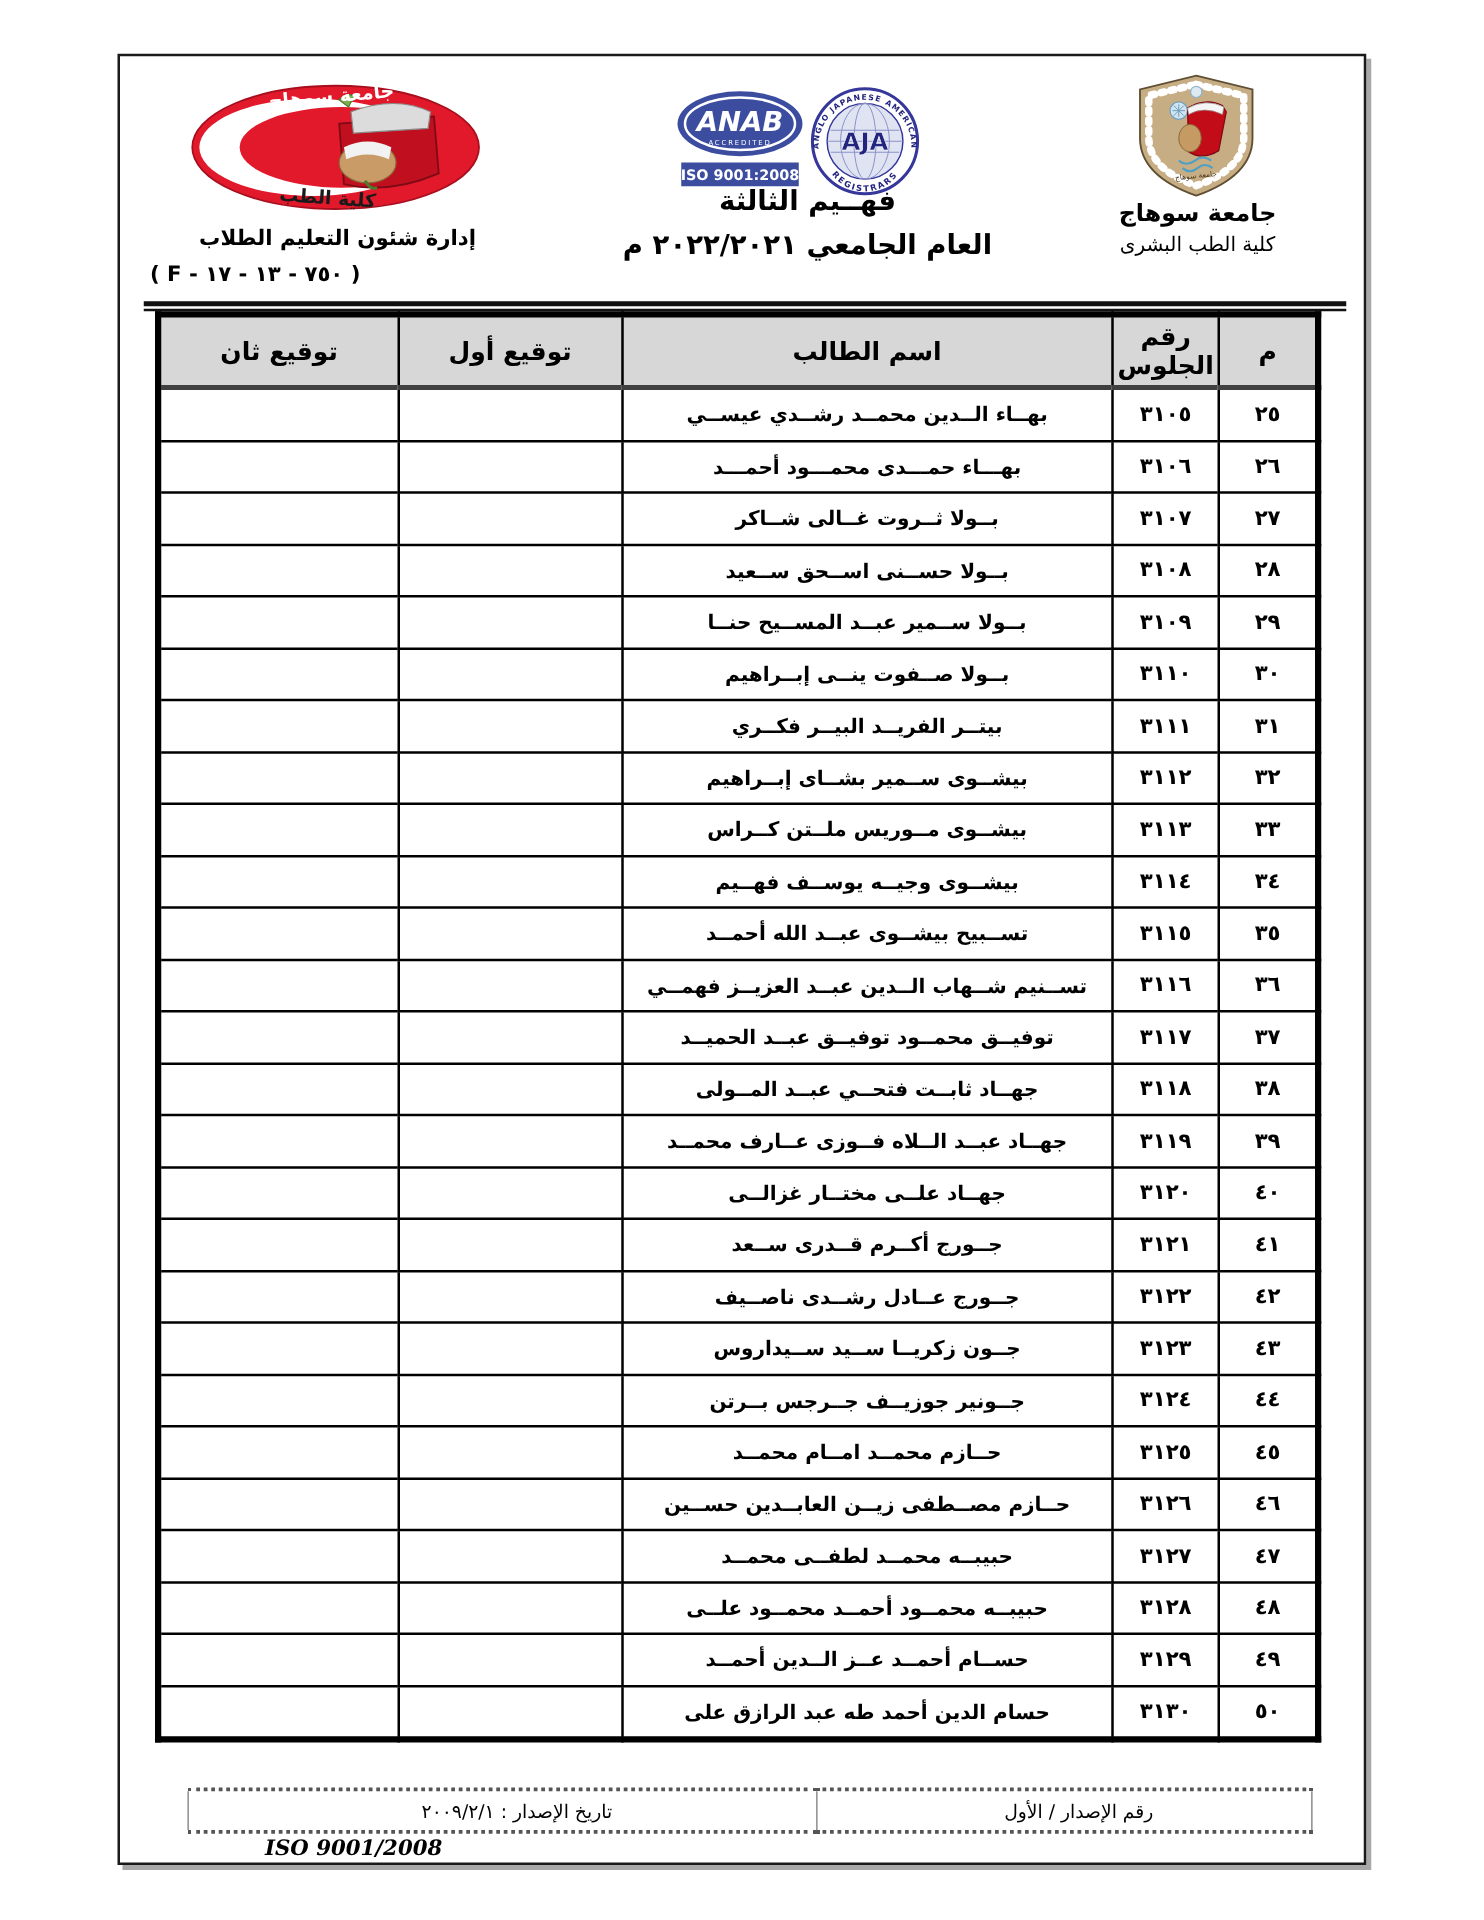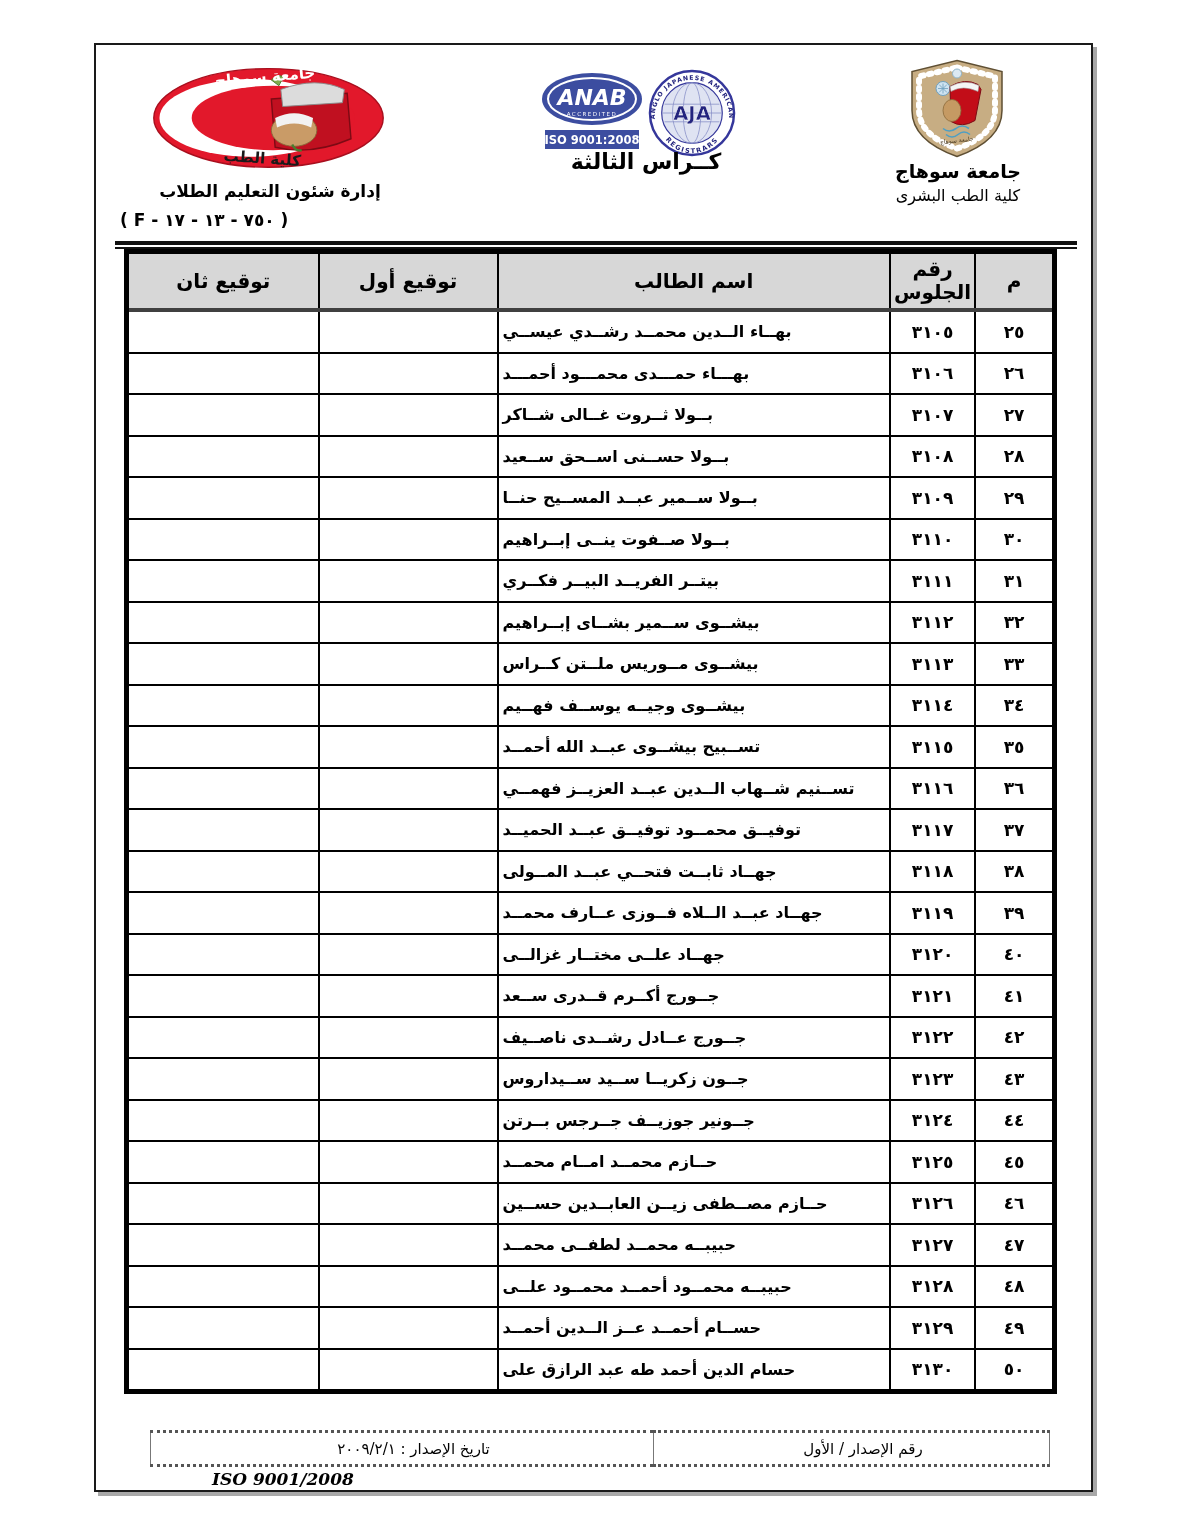--- a/index.html
+++ b/index.html
@@ -38,21 +38,21 @@
   table.roster,table.roster th,table.roster td{border:2px solid #000;}
   table.roster{border:5px solid #000;}
   table.roster th{
     background:#d7d7d7;font-weight:bold;font-size:20px;height:54px;
     border-bottom:4px solid #404040;padding:0 2px;vertical-align:middle;
   }
   th.h-seat{font-size:18px;line-height:1.15;}
   table.roster td{height:39.5px;padding:0 4px;vertical-align:middle;overflow:hidden;}
   td.c-num{text-align:center;font-weight:bold;font-size:17px;letter-spacing:3px;}
   td.c-seat{text-align:center;font-weight:bold;font-size:17px;letter-spacing:4px;}
-  td.c-name{text-align:left;font-weight:bold;font-size:16px;white-space:nowrap;}
+  td.c-name{text-align:center;font-weight:bold;font-size:16px;white-space:nowrap;}
   td.c-sig{background:#fff;}
   
   table.issue{
     position:absolute;left:54px;top:1385px;width:899px;height:37px;
     border-collapse:collapse;direction:rtl;table-layout:fixed;
   }
   table.issue td{
     border-top:3px dotted #555;border-bottom:3px dotted #555;
     border-left:1px solid #777;border-right:1px solid #777;
     text-align:center;vertical-align:middle;font-size:15px;direction:rtl;padding-left:24px;
@@ -108,21 +108,22 @@
       <text font-size="6.3" font-weight="bold" fill="#23247e" letter-spacing="1">
         <textPath href="#ajaTop" startOffset="50%" text-anchor="middle">ANGLO JAPANESE AMERICAN</textPath>
       </text>
       <text font-size="6.8" font-weight="bold" fill="#23247e" letter-spacing="1.5">
         <textPath href="#ajaBot" startOffset="50%" text-anchor="middle">REGISTRARS</textPath>
       </text>
       <text x="45" y="52" text-anchor="middle" font-size="20" font-weight="bold" fill="#23247e" stroke="#ffffff" stroke-width="0.4">AJA</text>
     </svg>
 
     <div class="center-titles">
-      <div class="title-grade">كــراس الثالثة</div>
+      <div class="title-grade">فهــيم الثالثة</div>
+      <div class="title-year">العام الجامعي ٢٠٢٢/٢٠٢١ م</div>
     </div>
 
     <svg class="logo-right" viewBox="0 0 105 100">
       <path d="M52,2 L97,13 L97,52 Q97,82 52,98 Q7,82 7,52 L7,13 Z" fill="#c7ad83" stroke="#5f4f33" stroke-width="1.5"></path>
       <path d="M52,9 L90,18 L90,51 Q90,77 52,90 Q14,77 14,51 L14,18 Z" fill="none" stroke="#ffffff" stroke-width="6" stroke-dasharray="2.5 5.5" stroke-linecap="round"></path>
       <circle cx="52" cy="15" r="4.5" fill="#dce9f2" stroke="#8fb4c9" stroke-width="1"></circle>
       <circle cx="38" cy="30" r="7" fill="#cfe3f0" stroke="#6fa0bd" stroke-width="1"></circle>
       <path d="M33,30 h10 M38,25 v10 M34,26 l8,8 M42,26 l-8,8" stroke="#6fa0bd" stroke-width="0.8"></path>
       <path d="M45,28 Q60,19 73,26 L76,31 L70,62 Q57,70 46,63 Z" fill="#c20d18" stroke="#7d0a14" stroke-width="1"></path>
       <path d="M45,28 Q60,20 74,27 L73,33 Q58,26 46,33 Z" fill="#f5f5f5" stroke="#999999" stroke-width="0.6"></path>

